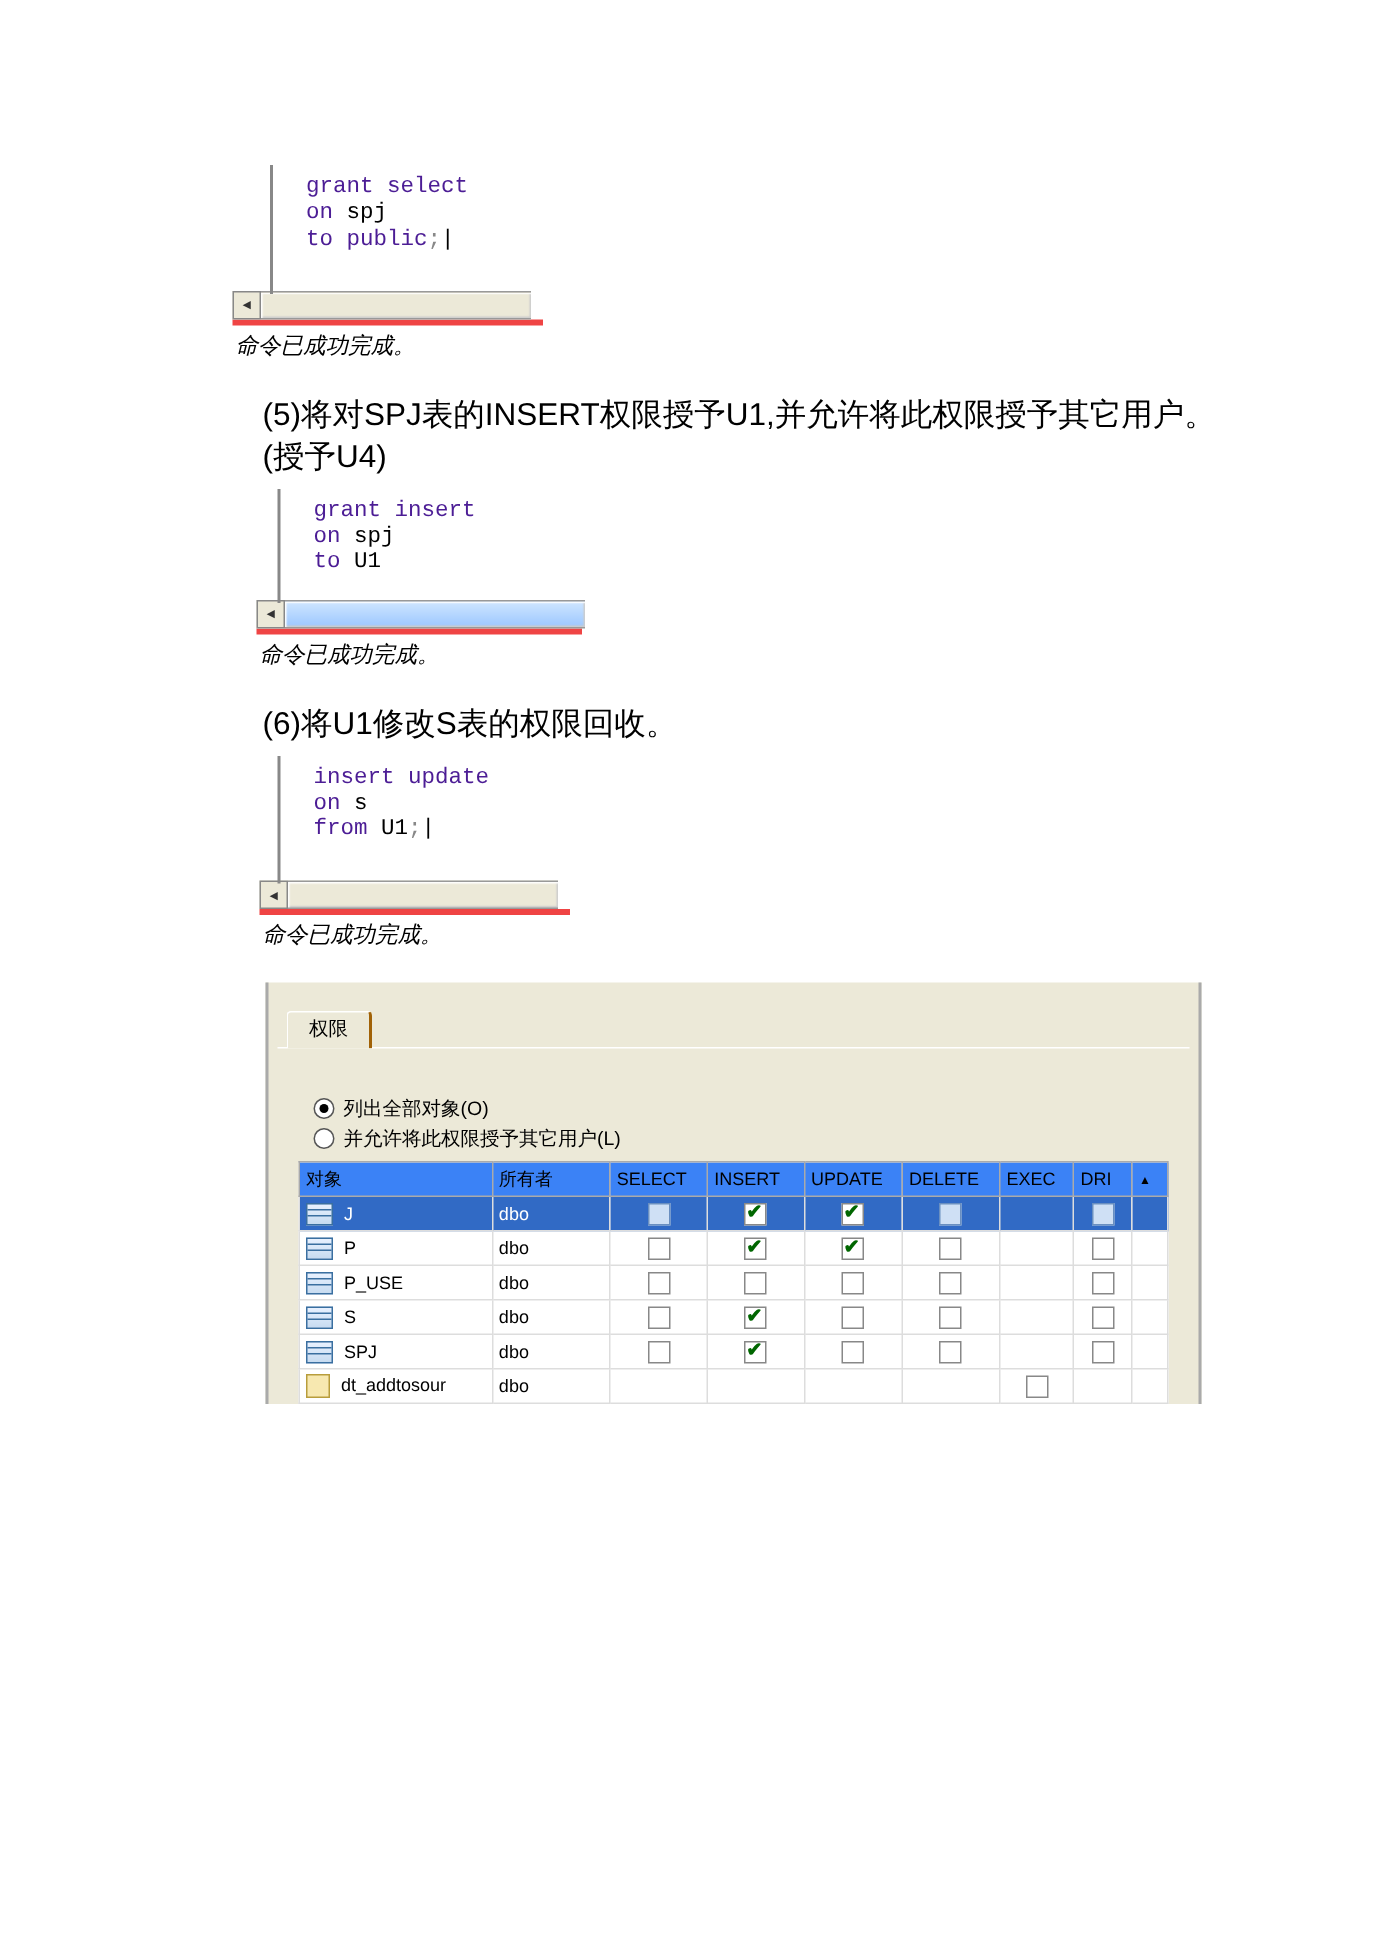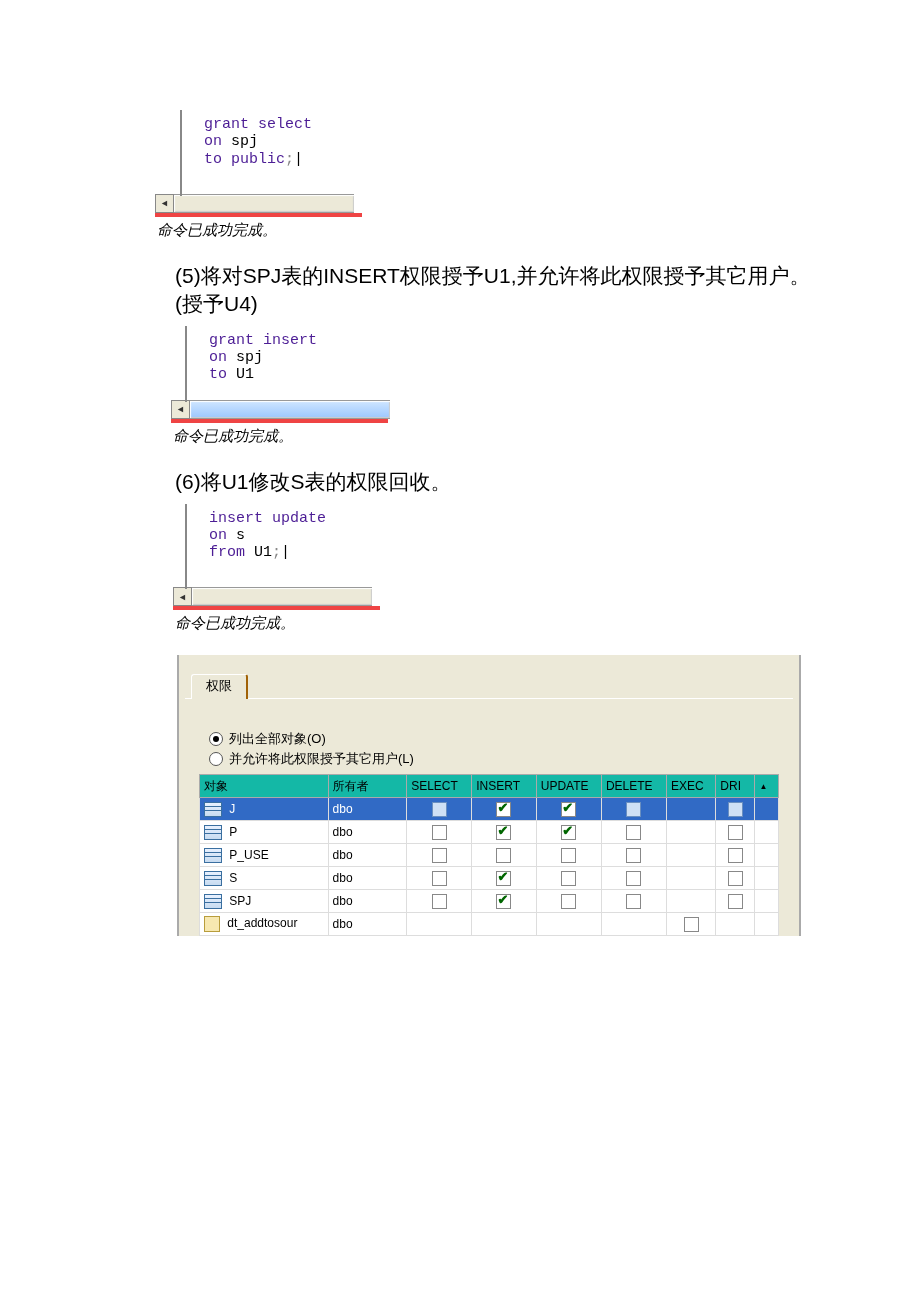--- a/index.html
+++ b/index.html
@@ -162,21 +162,21 @@
   .perm-table {
     margin: 4px 4px 0 4px;
     font-size: 12px;
     font-family: "Tahoma","Microsoft Sans Serif",sans-serif;
     border: 1px solid #999;
     border-collapse: collapse;
     background: #fff;
     width: calc(100% - 8px);
   }
   .perm-table th {
-    background: #14b8a6;
+    background: #3b82f6;
     border: 1px solid #aaa;
     font-weight: normal;
     text-align: left;
     padding: 2px 4px;
     height: 18px;
   }
   .perm-table td {
     border: 1px solid #ddd;
     padding: 1px 4px;
     height: 20px;

